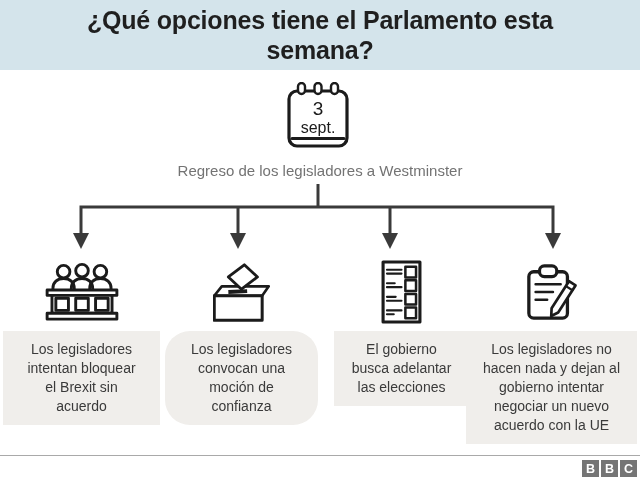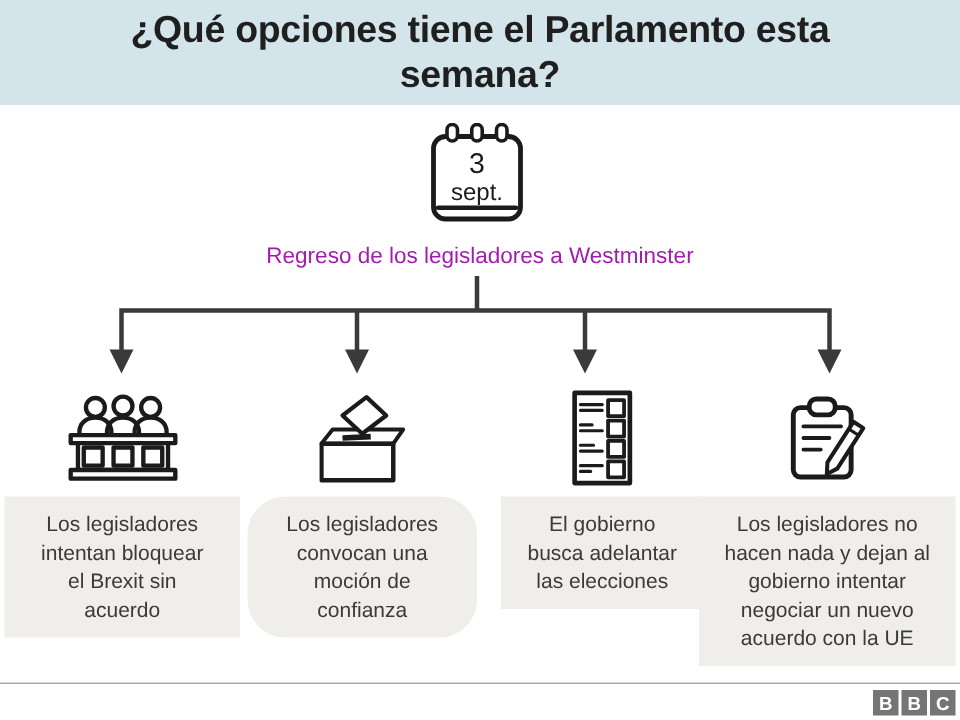--- a/index.html
+++ b/index.html
@@ -7,21 +7,21 @@
          font-family:"Liberation Sans",sans-serif;background:#fff;}
   .title-band{position:absolute;top:0;left:0;width:640px;height:70px;
               background:#d4e4eb;display:flex;align-items:center;justify-content:center;}
   .title-band h1{margin:16px;padding:0 16px;box-sizing:border-box;width:100%;
                  font-size:25px;line-height:30px;font-weight:bold;color:#1f1f1f;
                  text-align:center;letter-spacing:-0.2px;}
   .calendar{position:absolute;left:286px;top:82px;width:64px;height:68px;}
   .cal-day{font-size:19px;fill:#1b1b1b;}
   .cal-month{font-size:16px;fill:#1b1b1b;}
   .subtitle{position:absolute;top:162px;left:0;width:640px;text-align:center;
-            font-size:15px;color:#a21caf;}
+            font-size:15px;color:#737373;}
   .tree{position:absolute;top:183px;left:0;}
   .col{position:absolute;top:252px;display:flex;flex-direction:column;align-items:center;}
   .col1{left:3px;width:157px;}
   .col2{left:165px;width:153px;}
   .col3{left:334px;width:135px;}
   .col4{left:466px;width:171px;}
   .iconwrap{height:79px;display:flex;align-items:center;justify-content:center;}
   .box{background:#f0eeeb;width:100%;box-sizing:border-box;text-align:center;
        font-size:14px;line-height:19px;color:#3a3a3a;}
   .col1 .box{padding:9px 21px;}

